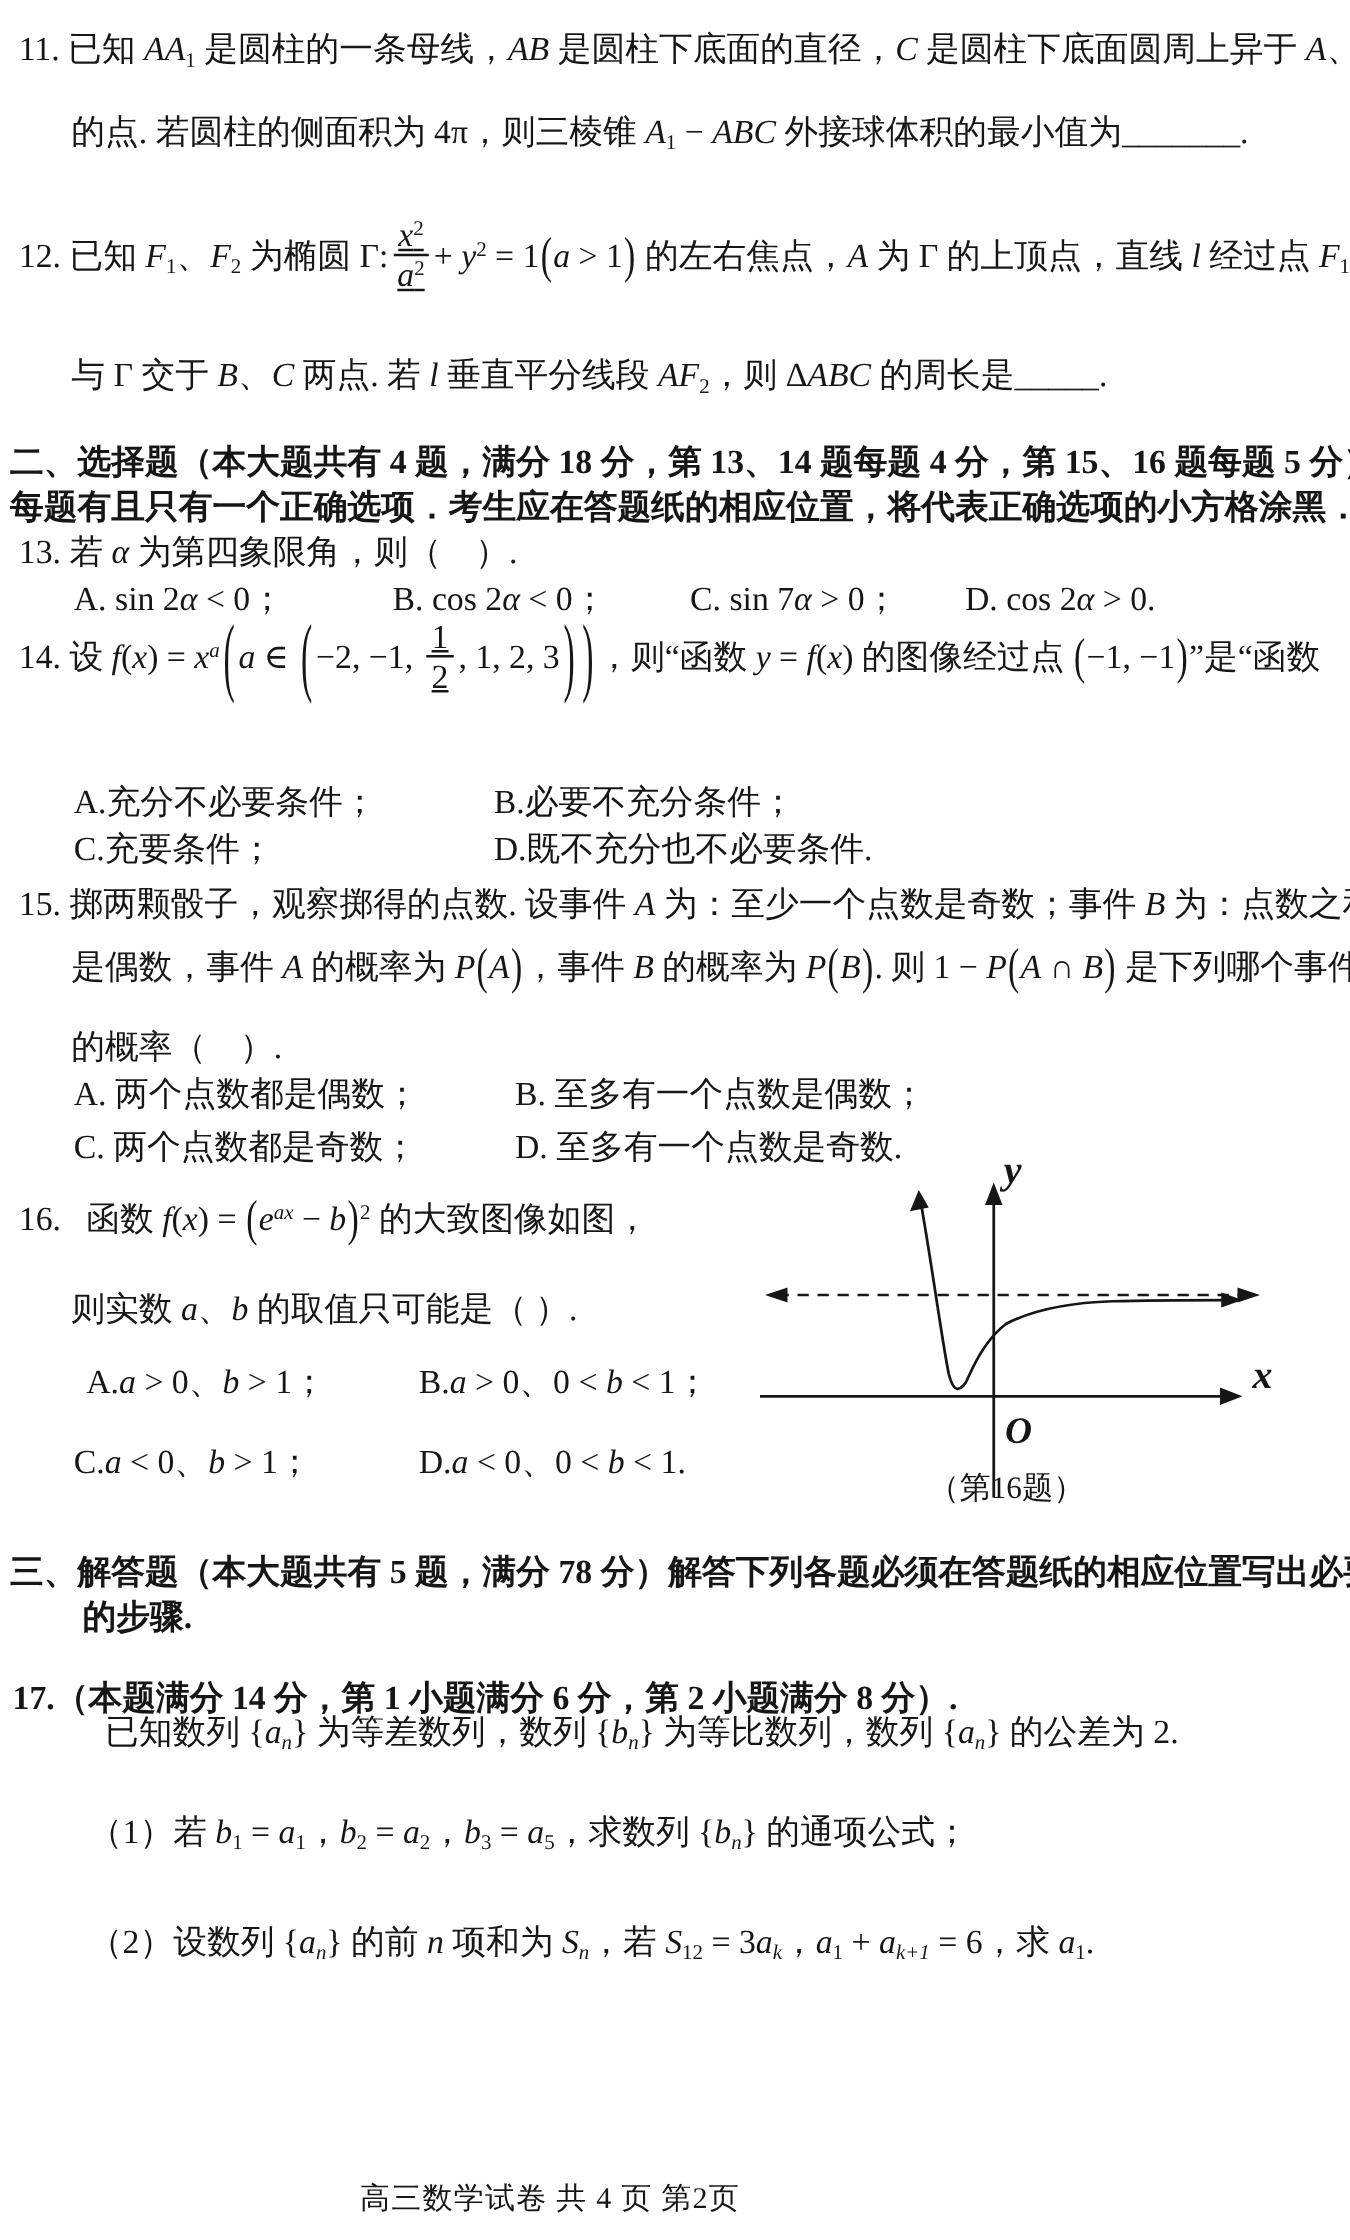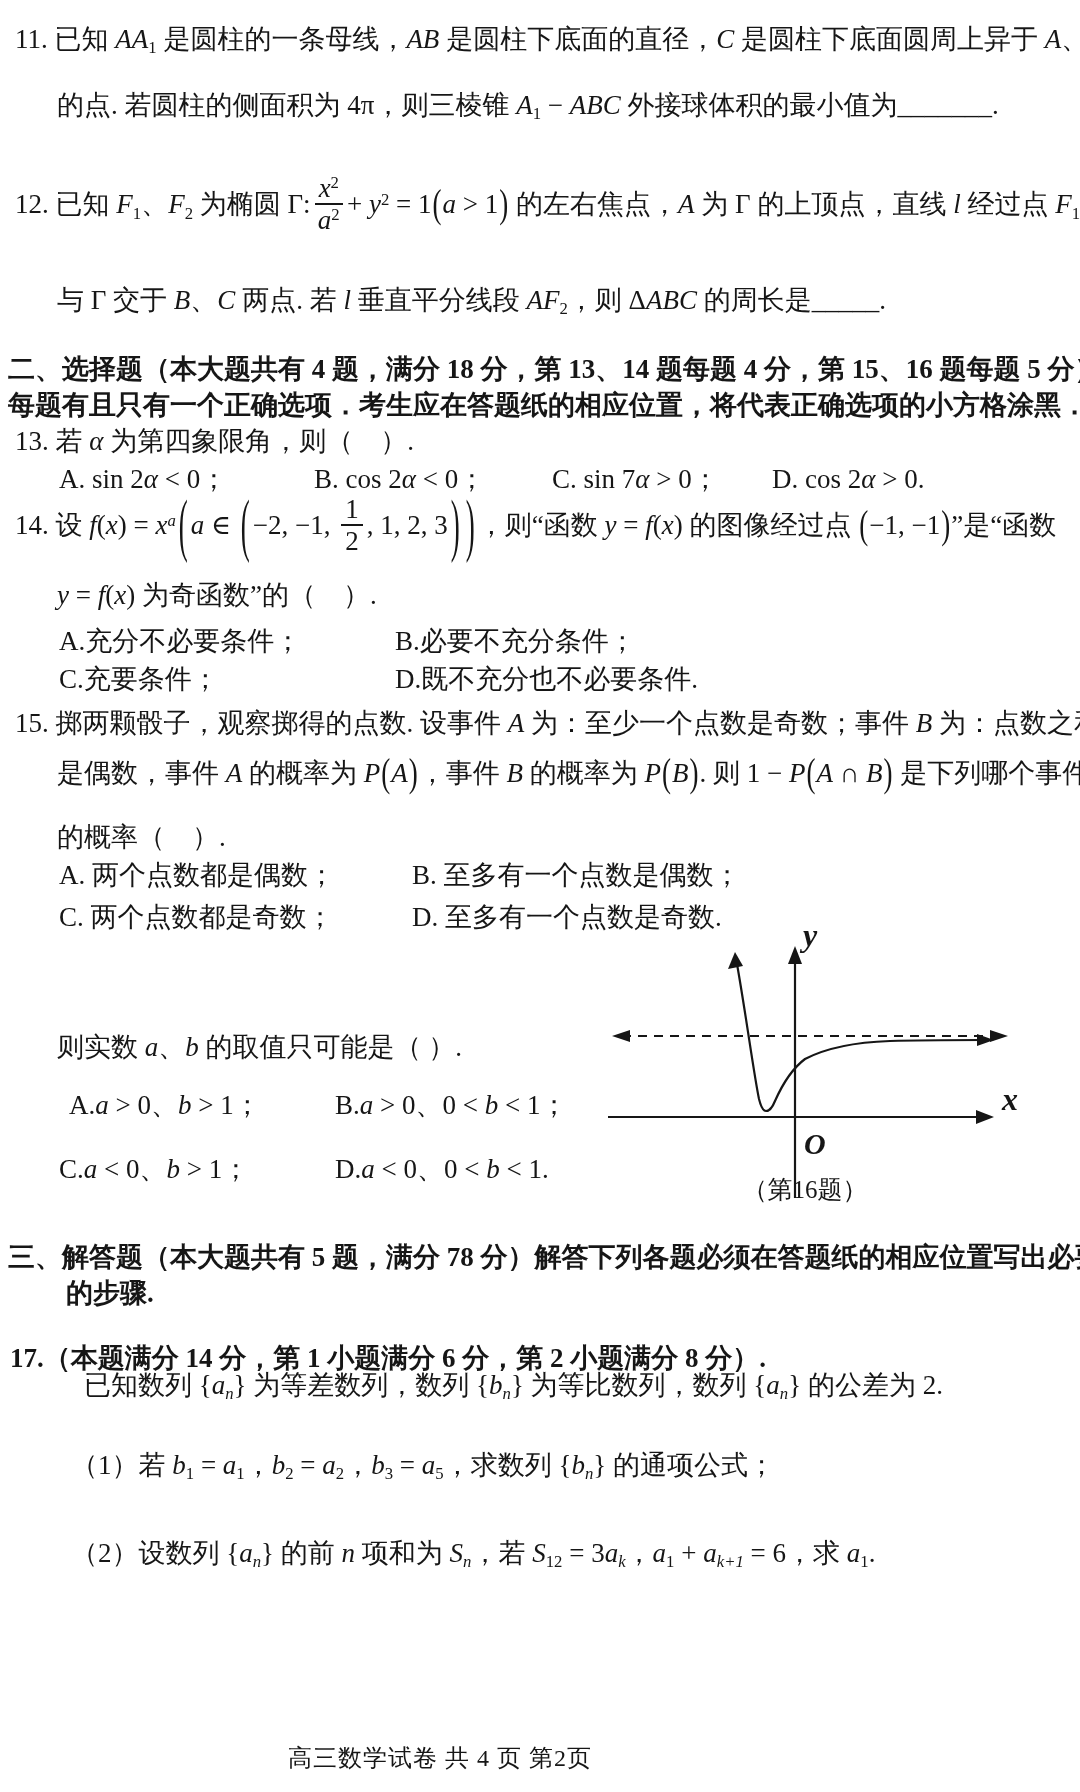--- a/index.html
+++ b/index.html
@@ -9,21 +9,21 @@
     font-family:"Liberation Serif","DejaVu Serif",serif;
   }
   .ln{ position:absolute; white-space:pre; font-size:27px; line-height:35px; }
   .bold{ font-weight:bold; }
   .m{ font-style:italic; }
   .sb{ font-size:0.62em; vertical-align:-0.32em; }
   .sp{ font-size:0.62em; vertical-align:0.52em; }
   .bp{ display:inline-block; transform:scaleY(1.5); margin:0 1px; }
   .bp2{ display:inline-block; transform:scaleY(2.6); margin:0 3px; }
   .frac{ display:inline-flex; flex-direction:column; vertical-align:middle;
-         text-align:center; line-height:1.12; margin:0 4px; transform:translateY(-3px); }
+         text-align:center; line-height:1.12; margin:0 4px; transform:translateY(-3px);text-decoration:underline; }
   .fn{ display:block; border-bottom:2px solid #161616; padding:0 4px; }
   .fd{ display:block; }
   #fig{ position:absolute; left:560px; top:900px; }
   #fig-caption{ position:absolute; left:690px; top:1173px; width:230px;
                 text-align:center; font-size:25px; }
   #footer{ position:absolute; left:288px; top:1742px; font-size:24px; letter-spacing:1px; }
   svg text{ font-family:"Liberation Serif","DejaVu Serif",serif; }
 </style>
 </head>
 <body>
@@ -60,32 +60,32 @@
     <div class="ln" style="left: 15px; top: 176px;"><span>12. 已知 </span><span class="m">F</span><span class="sb">1</span><span>、</span><span class="m">F</span><span class="sb">2</span><span> 为椭圆 Γ:</span><span class="frac"><span class="fn"><span class="m">x</span><span class="sp">2</span></span><span class="fd"><span class="m">a</span><span class="sp">2</span></span></span><span>+ </span><span class="m">y</span><span class="sp">2</span><span> = 1</span><span class="bp">(</span><span class="m">a</span><span> &gt; 1</span><span class="bp">)</span><span> 的左右焦点，</span><span class="m">A</span><span> 为 Γ 的上顶点，直线 </span><span class="m">l</span><span> 经过点 </span><span class="m">F</span><span class="sb">1</span></div>
     <div class="ln" style="left: 57px; top: 283px;"><span>与 Γ 交于 </span><span class="m">B</span><span>、</span><span class="m">C</span><span> 两点. 若 </span><span class="m">l</span><span> 垂直平分线段 </span><span class="m">AF</span><span class="sb">2</span><span>，则 Δ</span><span class="m">ABC</span><span> 的周长是_____.</span></div>
     <div class="ln bold" style="left: 8px; top: 352px;"><span>二、选择题（本大题共有 4 题，满分 18 分，第 13、14 题每题 4 分，第 15、16 题每题 5 分）</span></div>
     <div class="ln bold" style="left: 8px; top: 388px;"><span>每题有且只有一个正确选项．考生应在答题纸的相应位置，将代表正确选项的小方格涂黑．</span></div>
     <div class="ln" style="left: 15px; top: 424px;"><span>13. 若 </span><span class="m">α</span><span> 为第四象限角，则（　）.</span></div>
     <div class="ln" style="left: 59px; top: 462px;"><span>A. sin 2</span><span class="m">α</span><span> &lt; 0；</span></div>
     <div class="ln" style="left: 314px; top: 462px;"><span>B. cos 2</span><span class="m">α</span><span> &lt; 0；</span></div>
     <div class="ln" style="left: 552px; top: 462px;"><span>C. sin 7</span><span class="m">α</span><span> &gt; 0；</span></div>
     <div class="ln" style="left: 772px; top: 462px;"><span>D. cos 2</span><span class="m">α</span><span> &gt; 0.</span></div>
     <div class="ln" style="left: 15px; top: 497px;"><span>14. 设 </span><span class="m">f</span><span>(</span><span class="m">x</span><span>) = </span><span class="m">x</span><span class="sp m">a</span><span class="bp2">(</span><span class="m">a</span><span> ∈ </span><span class="bp2">(</span><span>−2, −1, </span><span class="frac"><span class="fn"><span>1</span></span><span class="fd"><span>2</span></span></span><span>, 1, 2, 3</span><span class="bp2">)</span><span class="bp2">)</span><span>，则“函数 </span><span class="m">y</span><span> = </span><span class="m">f</span><span>(</span><span class="m">x</span><span>) 的图像经过点 </span><span class="bp">(</span><span>−1, −1</span><span class="bp">)</span><span>”是“函数</span></div>
-    <div class="ln" style="left: 57px; top: 578px;"><span class="m">y</span><span> = </span><span class="m">f</span><span>(</span><span class="m">x</span><span>) 为奇函数”的（　）.</span></div>
     <div class="ln" style="left: 59px; top: 624px;"><span>A.充分不必要条件；</span></div>
     <div class="ln" style="left: 395px; top: 624px;"><span>B.必要不充分条件；</span></div>
     <div class="ln" style="left: 59px; top: 662px;"><span>C.充要条件；</span></div>
     <div class="ln" style="left: 395px; top: 662px;"><span>D.既不充分也不必要条件.</span></div>
     <div class="ln" style="left: 15px; top: 706px;"><span>15. 掷两颗骰子，观察掷得的点数. 设事件 </span><span class="m">A</span><span> 为：至少一个点数是奇数；事件 </span><span class="m">B</span><span> 为：点数之和</span></div>
     <div class="ln" style="left: 57px; top: 756px;"><span>是偶数，事件 </span><span class="m">A</span><span> 的概率为 </span><span class="m">P</span><span class="bp">(</span><span class="m">A</span><span class="bp">)</span><span>，事件 </span><span class="m">B</span><span> 的概率为 </span><span class="m">P</span><span class="bp">(</span><span class="m">B</span><span class="bp">)</span><span>. 则 1 − </span><span class="m">P</span><span class="bp">(</span><span class="m">A</span><span> ∩ </span><span class="m">B</span><span class="bp">)</span><span> 是下列哪个事件</span></div>
     <div class="ln" style="left: 57px; top: 820px;"><span>的概率（　）.</span></div>
     <div class="ln" style="left: 59px; top: 858px;"><span>A. 两个点数都是偶数；</span></div>
     <div class="ln" style="left: 412px; top: 858px;"><span>B. 至多有一个点数是偶数；</span></div>
     <div class="ln" style="left: 412px; top: 900px;"><span>D. 至多有一个点数是奇数.</span></div>
     <div class="ln" style="left: 59px; top: 900px;"><span>C. 两个点数都是奇数；</span></div>
+    <div class="ln" style="left: 15px; top: 952px;"><span>16.   函数 </span><span class="m">f</span><span>(</span><span class="m">x</span><span>) = </span><span class="bp">(</span><span class="m">e</span><span class="sp m">ax</span><span> − </span><span class="m">b</span><span class="bp">)</span><span class="sp">2</span><span> 的大致图像如图，</span></div>
     <div class="ln" style="left: 57px; top: 1030px;"><span>则实数 </span><span class="m">a</span><span>、</span><span class="m">b</span><span> 的取值只可能是（ ）.</span></div>
     <div class="ln" style="left: 59px; top: 1088px; margin-left: 10px;"><span>A.</span><span class="m">a</span><span> &gt; 0、</span><span class="m">b</span><span> &gt; 1；</span></div>
     <div class="ln" style="left: 335px; top: 1088px;"><span>B.</span><span class="m">a</span><span> &gt; 0、0 &lt; </span><span class="m">b</span><span> &lt; 1；</span></div>
     <div class="ln" style="left: 59px; top: 1152px;"><span>C.</span><span class="m">a</span><span> &lt; 0、</span><span class="m">b</span><span> &gt; 1；</span></div>
     <div class="ln" style="left: 335px; top: 1152px;"><span>D.</span><span class="m">a</span><span> &lt; 0、0 &lt; </span><span class="m">b</span><span> &lt; 1.</span></div>
     <div class="ln bold" style="left: 8px; top: 1240px;"><span>三、解答题（本大题共有 5 题，满分 78 分）解答下列各题必须在答题纸的相应位置写出必要</span></div>
     <div class="ln bold" style="left: 66px; top: 1276px;"><span>的步骤.</span></div>
     <div class="ln bold" style="left: 10px; top: 1316px; margin-top: 25px;"><span>17.（本题满分 14 分，第 1 小题满分 6 分，第 2 小题满分 8 分）.</span></div>
     <div class="ln" style="left: 84px; top: 1368px;"><span>已知数列 {</span><span class="m">a</span><span class="sb m">n</span><span>} 为等差数列，数列 {</span><span class="m">b</span><span class="sb m">n</span><span>} 为等比数列，数列 {</span><span class="m">a</span><span class="sb m">n</span><span>} 的公差为 2.</span></div>
     <div class="ln" style="left: 71px; top: 1448px;"><span>（1）若 </span><span class="m">b</span><span class="sb">1</span><span> = </span><span class="m">a</span><span class="sb">1</span><span>，</span><span class="m">b</span><span class="sb">2</span><span> = </span><span class="m">a</span><span class="sb">2</span><span>，</span><span class="m">b</span><span class="sb">3</span><span> = </span><span class="m">a</span><span class="sb">5</span><span>，求数列 {</span><span class="m">b</span><span class="sb m">n</span><span>} 的通项公式；</span></div>

